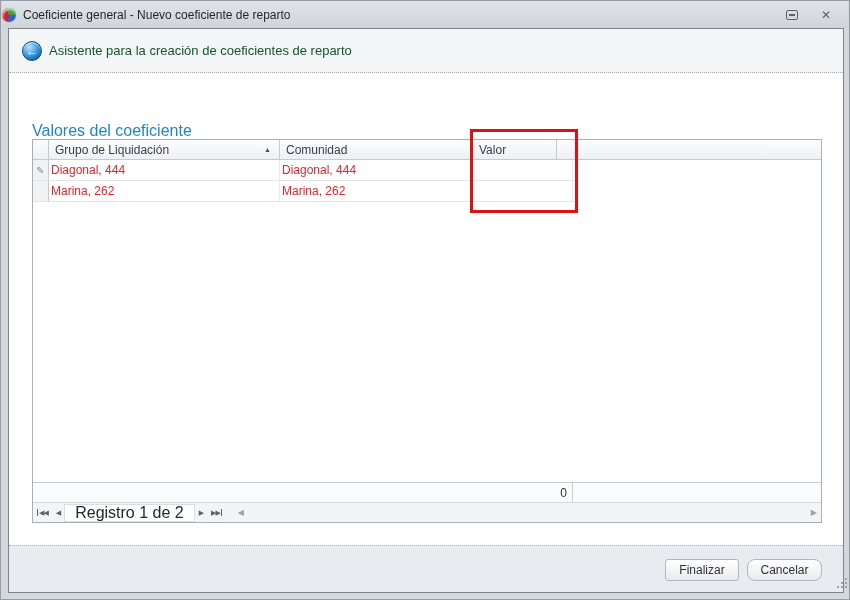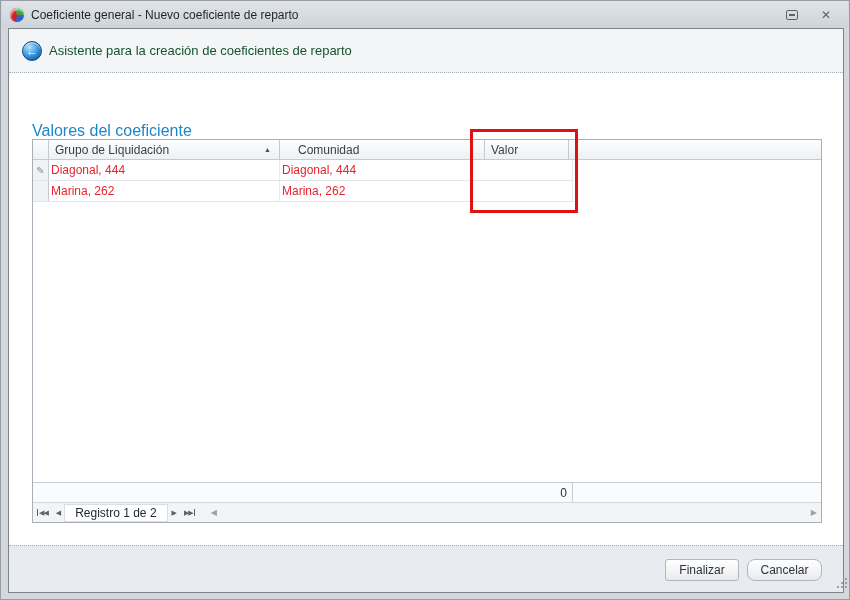--- a/index.html
+++ b/index.html
@@ -6,21 +6,21 @@
   html,body { width:850px; height:600px; font-family:"Liberation Sans","DejaVu Sans",sans-serif; background:#ffffff; }
 
   .window {
     position:relative; width:850px; height:600px;
     background:#d4d8dd; border:1px solid #969da5; overflow:hidden;
   }
 
   
   .titlebar {
     position:absolute; left:1px; top:0; right:1px; height:27px;
-    display:flex; align-items:center; padding-left:8px;
+    display:flex; align-items:center; 
     background:linear-gradient(#e0e4e8,#cfd4da);
   }
   .app-icon {
     width:14px; height:14px; border-radius:50%;
     background:conic-gradient(from -20deg,#3fa23c 0 110deg,#2f63c9 110deg 215deg,#cf2030 215deg 360deg);
     box-shadow:inset 1px 2px 2px rgba(255,255,255,.65), 0 0 1px rgba(0,0,0,.4);
     margin-right:7px; flex:0 0 auto;
   }
   .titlebar-text { font-size:12px; color:#1f2327; }
   .titlebar-controls { position:absolute; right:14px; top:0; height:27px; display:flex; align-items:center; gap:18px; }
@@ -60,21 +60,21 @@
   .grid {
     position:absolute; left:23px; top:110px; width:790px; height:384px;
     border:1px solid #a9afb6; background:#ffffff;
     display:flex; flex-direction:column; font-size:12px;justify-content:center;
   }
   .grid-header { display:flex; height:20px; flex:0 0 auto;
     background:linear-gradient(#fcfdfe,#edf0f4); border-bottom:1px solid #c6cad0; color:#3a3f46; }
   .gh-cell { display:flex; align-items:center; padding-left:6px; border-right:1px solid #c6cad0; overflow:hidden; white-space:nowrap; }
   .gh-indicator { width:16px; flex:0 0 auto; padding:0; }
   .gh-col1 { width:231px; flex:0 0 auto; position:relative; }
-  .gh-col2 { width:193px; flex:0 0 auto;margin-left:12px; }
+  .gh-col2 { width:193px; flex:0 0 auto; }
   .gh-col3 { width:84px; flex:0 0 auto; }
   .gh-filler { flex:1; border-right:none; }
   .sort-arrow { position:absolute; right:8px; top:6px; font-size:7px; color:#4a5058; line-height:1; }
 
   .grid-row { display:flex; height:21px; flex:0 0 auto; width:541px;
     border-bottom:1px solid #e3e5e8; color:#e8232a; }
   .gr-indicator { width:16px; flex:0 0 auto; background:#f1f2f4; border-right:1px solid #c6cad0;
     display:flex; align-items:center; justify-content:center; color:#8a9097; font-size:10px; }
   .gr-cell { display:flex; align-items:center; padding-left:2px; border-right:1px solid #e8eaed; overflow:hidden; white-space:nowrap; }
   .gr-col1 { width:231px; flex:0 0 auto; }
@@ -90,21 +90,21 @@
     padding-right:5px; border-right:1px solid #c9cdd2; }
   .gs-filler { flex:1; }
 
   .grid-nav { display:flex; height:20px; flex:0 0 auto; align-items:center;
     border-top:1px solid #d4d7db; background:#f3f4f6; color:#5a626c; position:relative; }
   .nav-btn { display:flex; align-items:center; justify-content:center; height:100%;
     padding:0 4px; font-size:7px; letter-spacing:-1px; cursor:pointer; color:#5a626c; }
   .nav-first { border-left:none; } .nav-first::before { content:""; border-left:1px solid #5a626c; height:7px; margin-right:1px; }
   .nav-last::after { content:""; border-left:1px solid #5a626c; height:7px; margin-left:1px; }
   .nav-label-box { background:#ffffff; border:1px solid #dadde1; height:18px;
-    display:flex; align-items:center; padding:0 10px; font-size:12px; color:#23282d; letter-spacing:0; }
+    display:flex; align-items:center; padding:0 10px; font-size:16px; color:#23282d; letter-spacing:0; }
   .scroll-left { margin-left:8px; font-size:8px; letter-spacing:0; color:#9aa1a8; }
   .scroll-right { position:absolute; right:4px; font-size:8px; color:#9aa1a8; cursor:pointer; }
 
   
   .annotation-rect {
     position:absolute; left:461px; top:100px; width:108px; height:84px;
     border:3px solid #df1212; background:transparent; z-index:50; pointer-events:none;
   }
 
   

